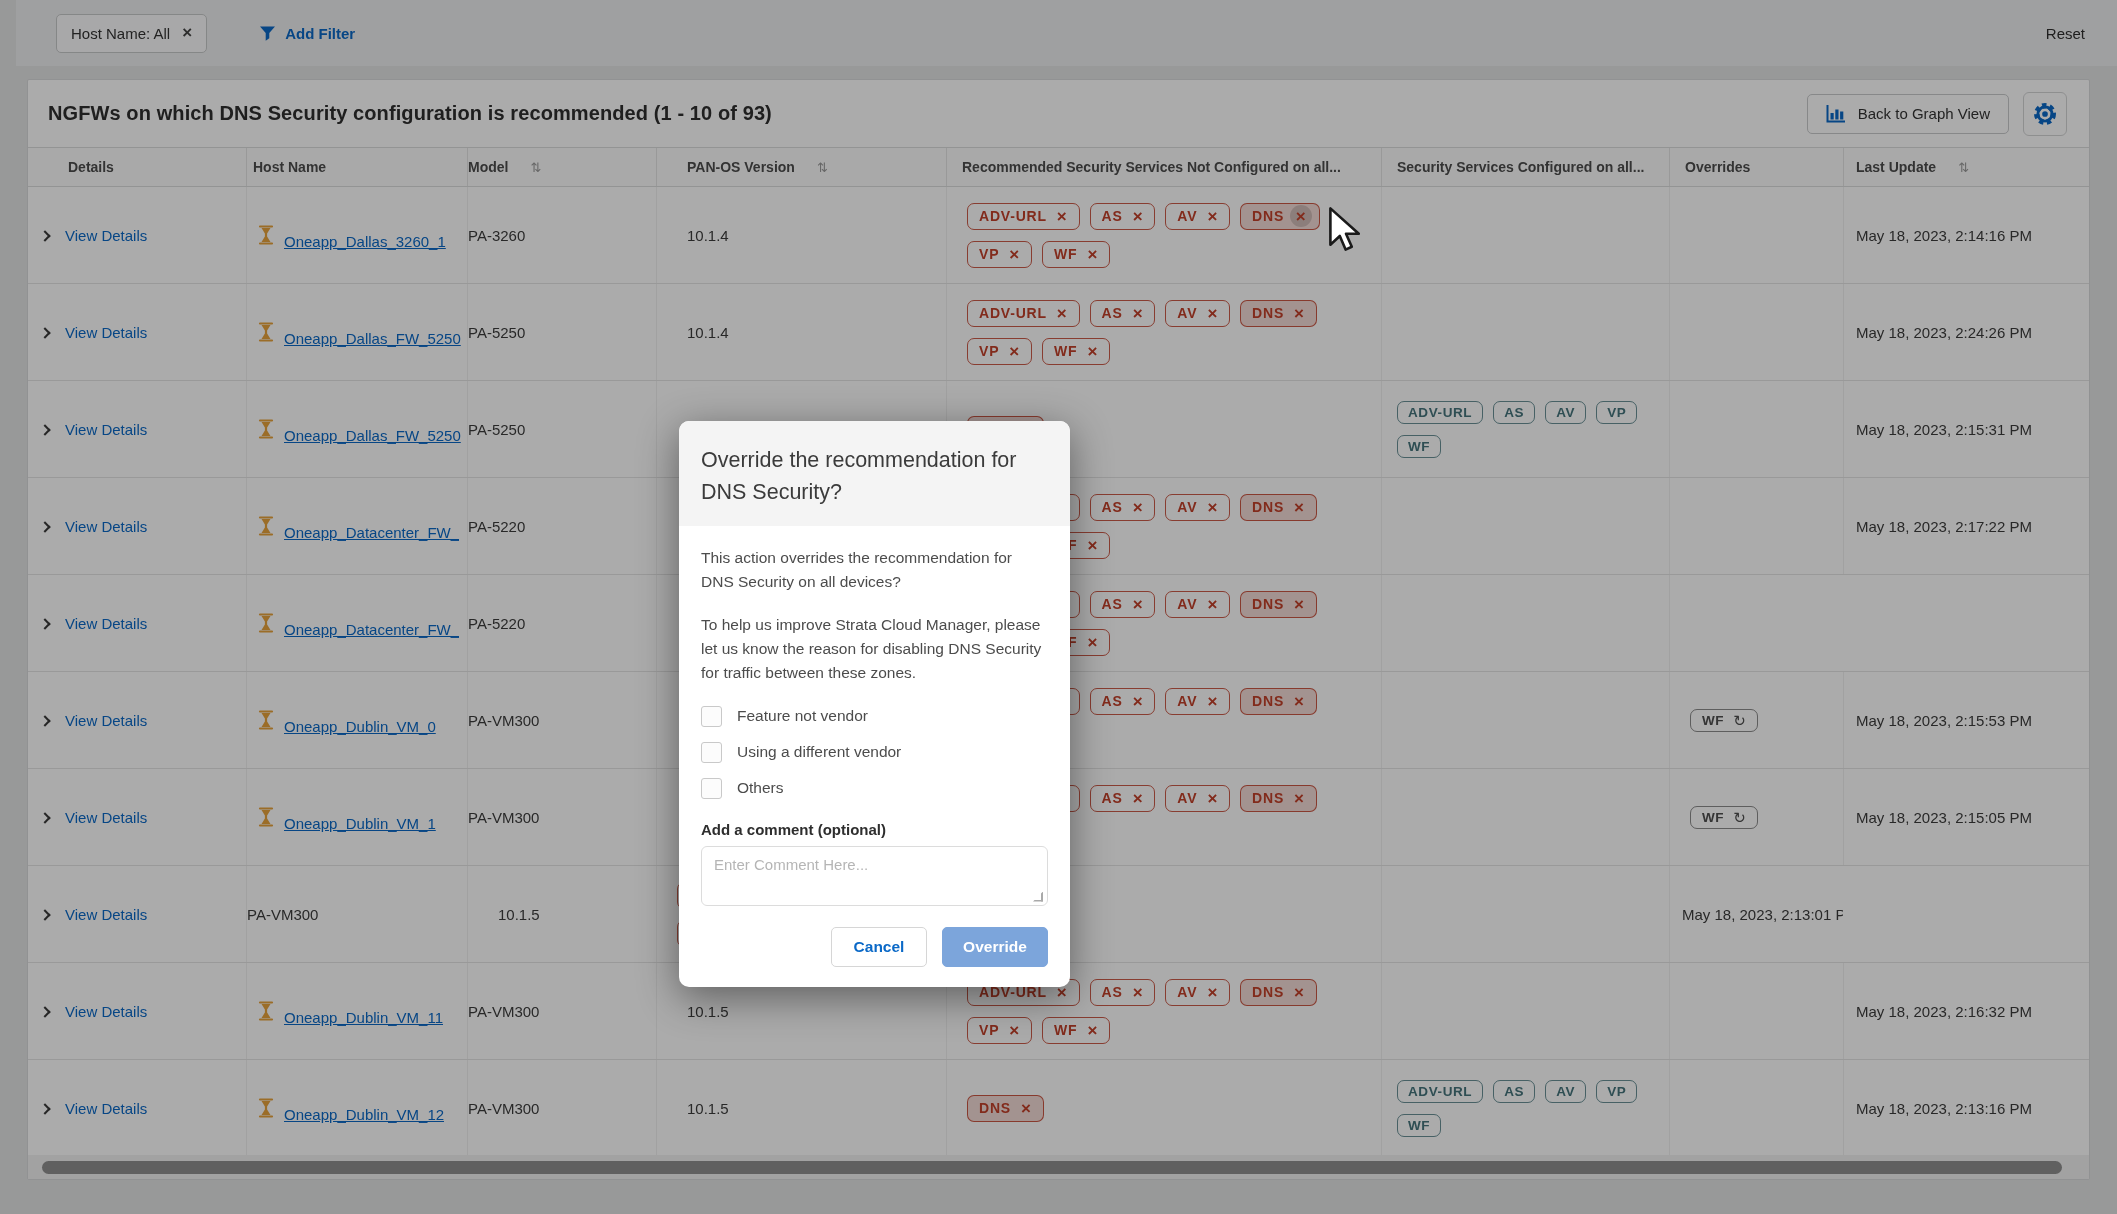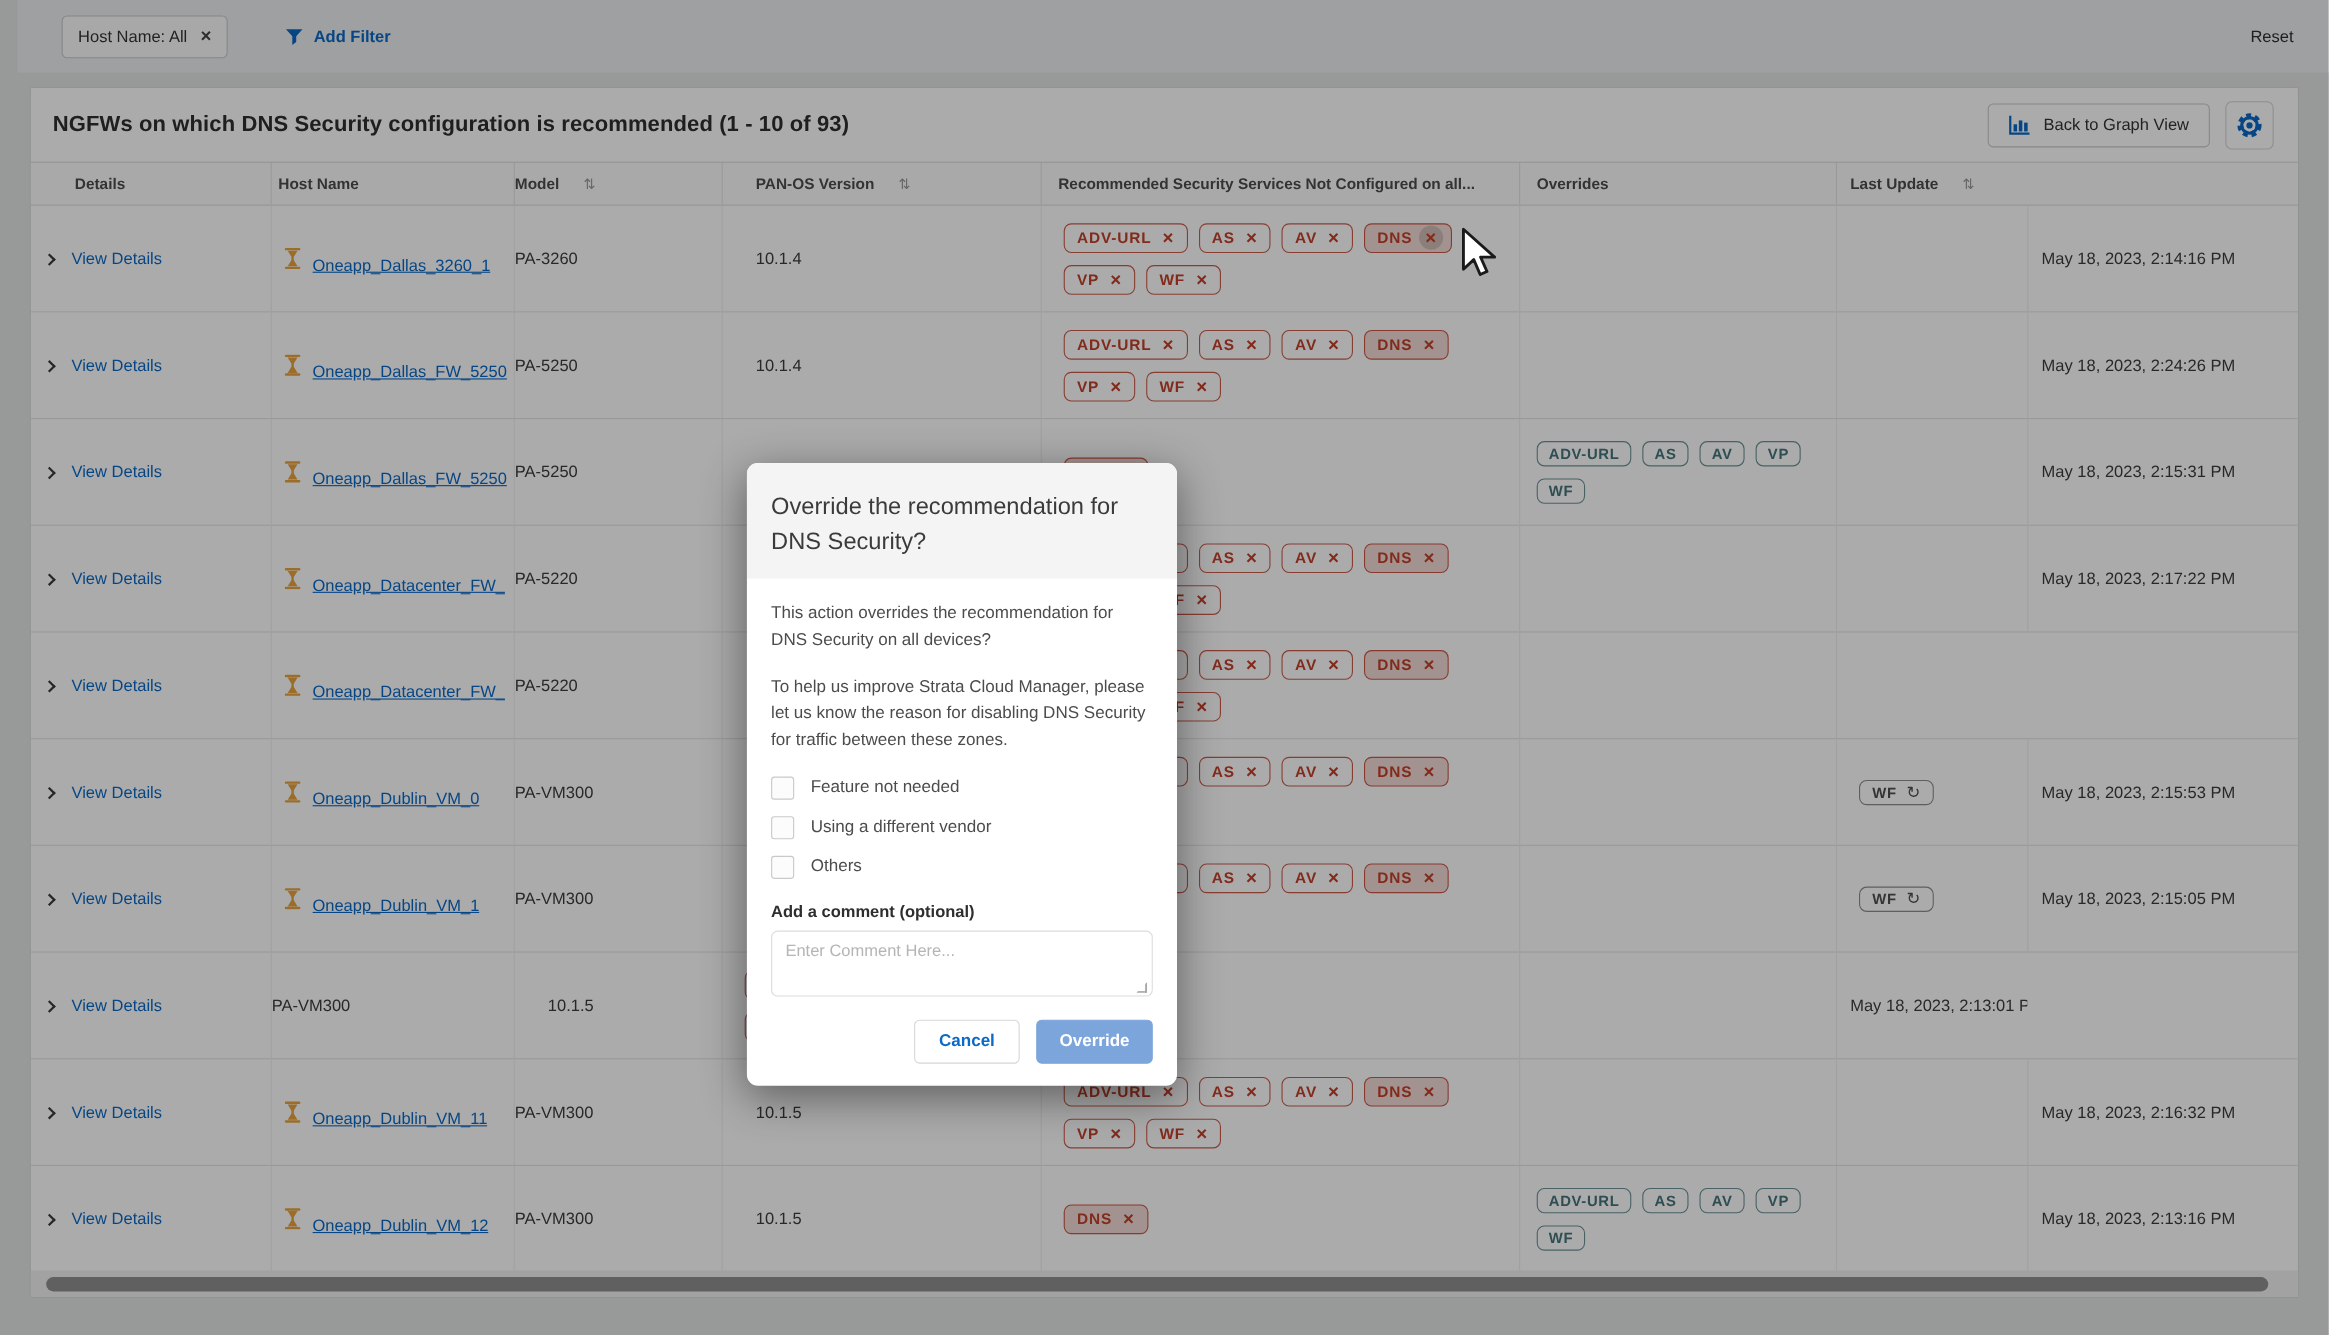--- a/index.html
+++ b/index.html
@@ -160,20 +160,23 @@
           <span class="sort-ico">⇅</span>
         </div>
       <div class="hcell c-version">
           <span>PAN-OS Version</span>
           <span class="sort-ico">⇅</span>
         </div>
       <div class="hcell">
           <span>Recommended Security Services Not Configured on all...</span>
         </div>
       <div class="hcell">
+          <span>Security Services Configured on all...</span>
+        </div>
+      <div class="hcell">
           <span>Overrides</span>
         </div>
       <div class="hcell c-last">
           <span>Last Update</span>
           <span class="sort-ico">⇅</span>
         </div>
     </div>
 
     <div class="tbody">
         <div class="trow grid">
@@ -682,21 +685,21 @@
   <div class="modal">
     <div class="modal-head">
       <div class="modal-title">Override the recommendation for DNS Security?</div>
     </div>
     <div class="modal-body">
       <p>This action overrides the recommendation for DNS Security on all devices?</p>
       <p>To help us improve Strata Cloud Manager, please let us know the reason for disabling DNS Security for traffic between these zones.</p>
       <div class="opts">
           <label class="opt">
             <span class="cb"></span>
-            <span class="opt-label">Feature not needed</span>
+            <span class="opt-label">Feature not vendor</span>
           </label>
           <label class="opt">
             <span class="cb"></span>
             <span class="opt-label">Using a different vendor</span>
           </label>
           <label class="opt">
             <span class="cb"></span>
             <span class="opt-label">Others</span>
           </label>
         </div>

